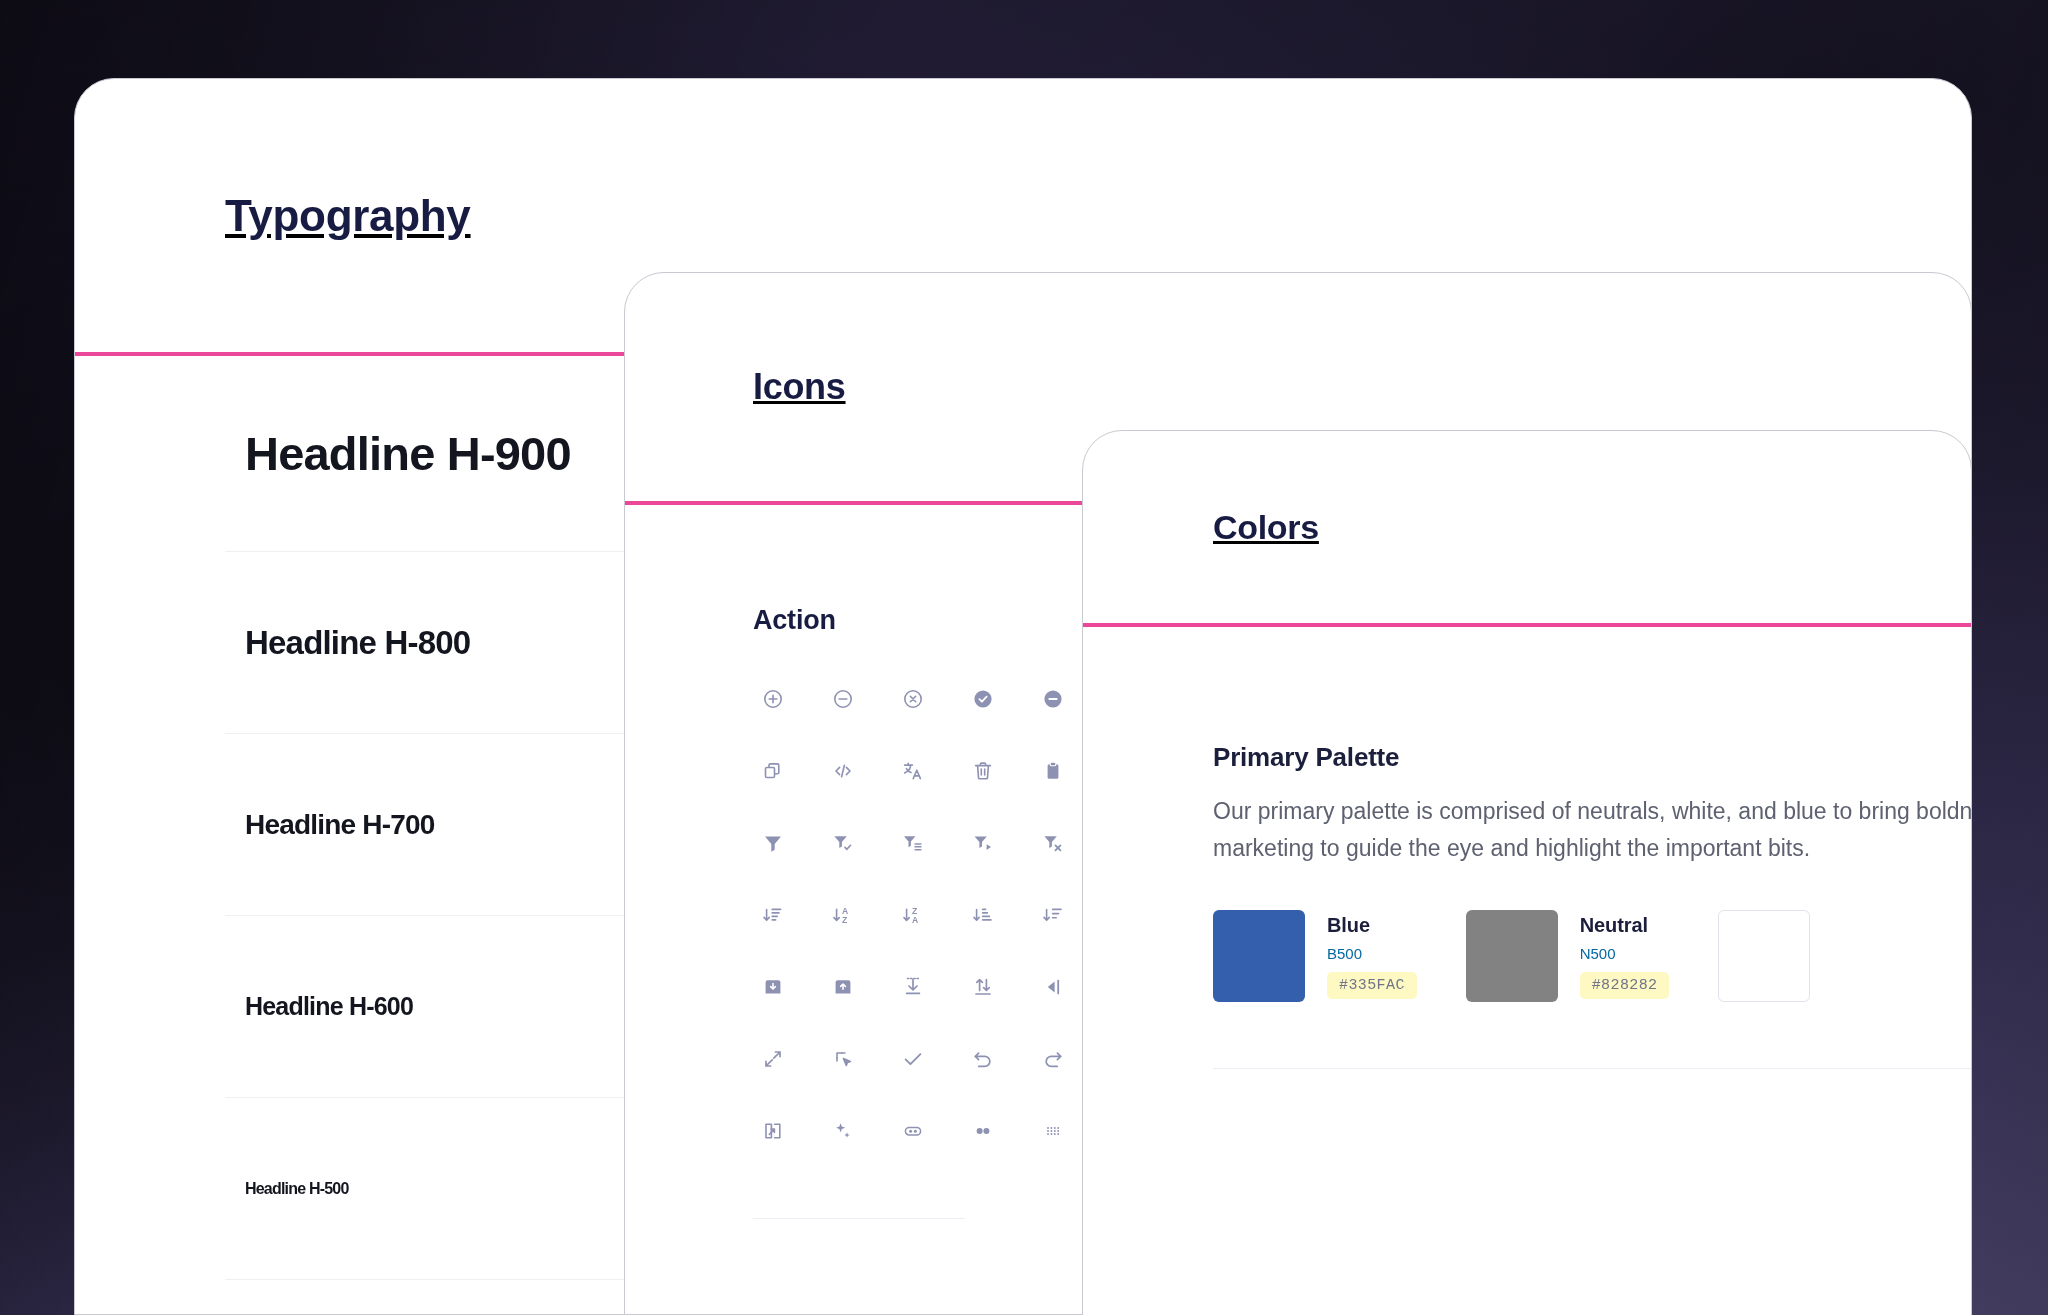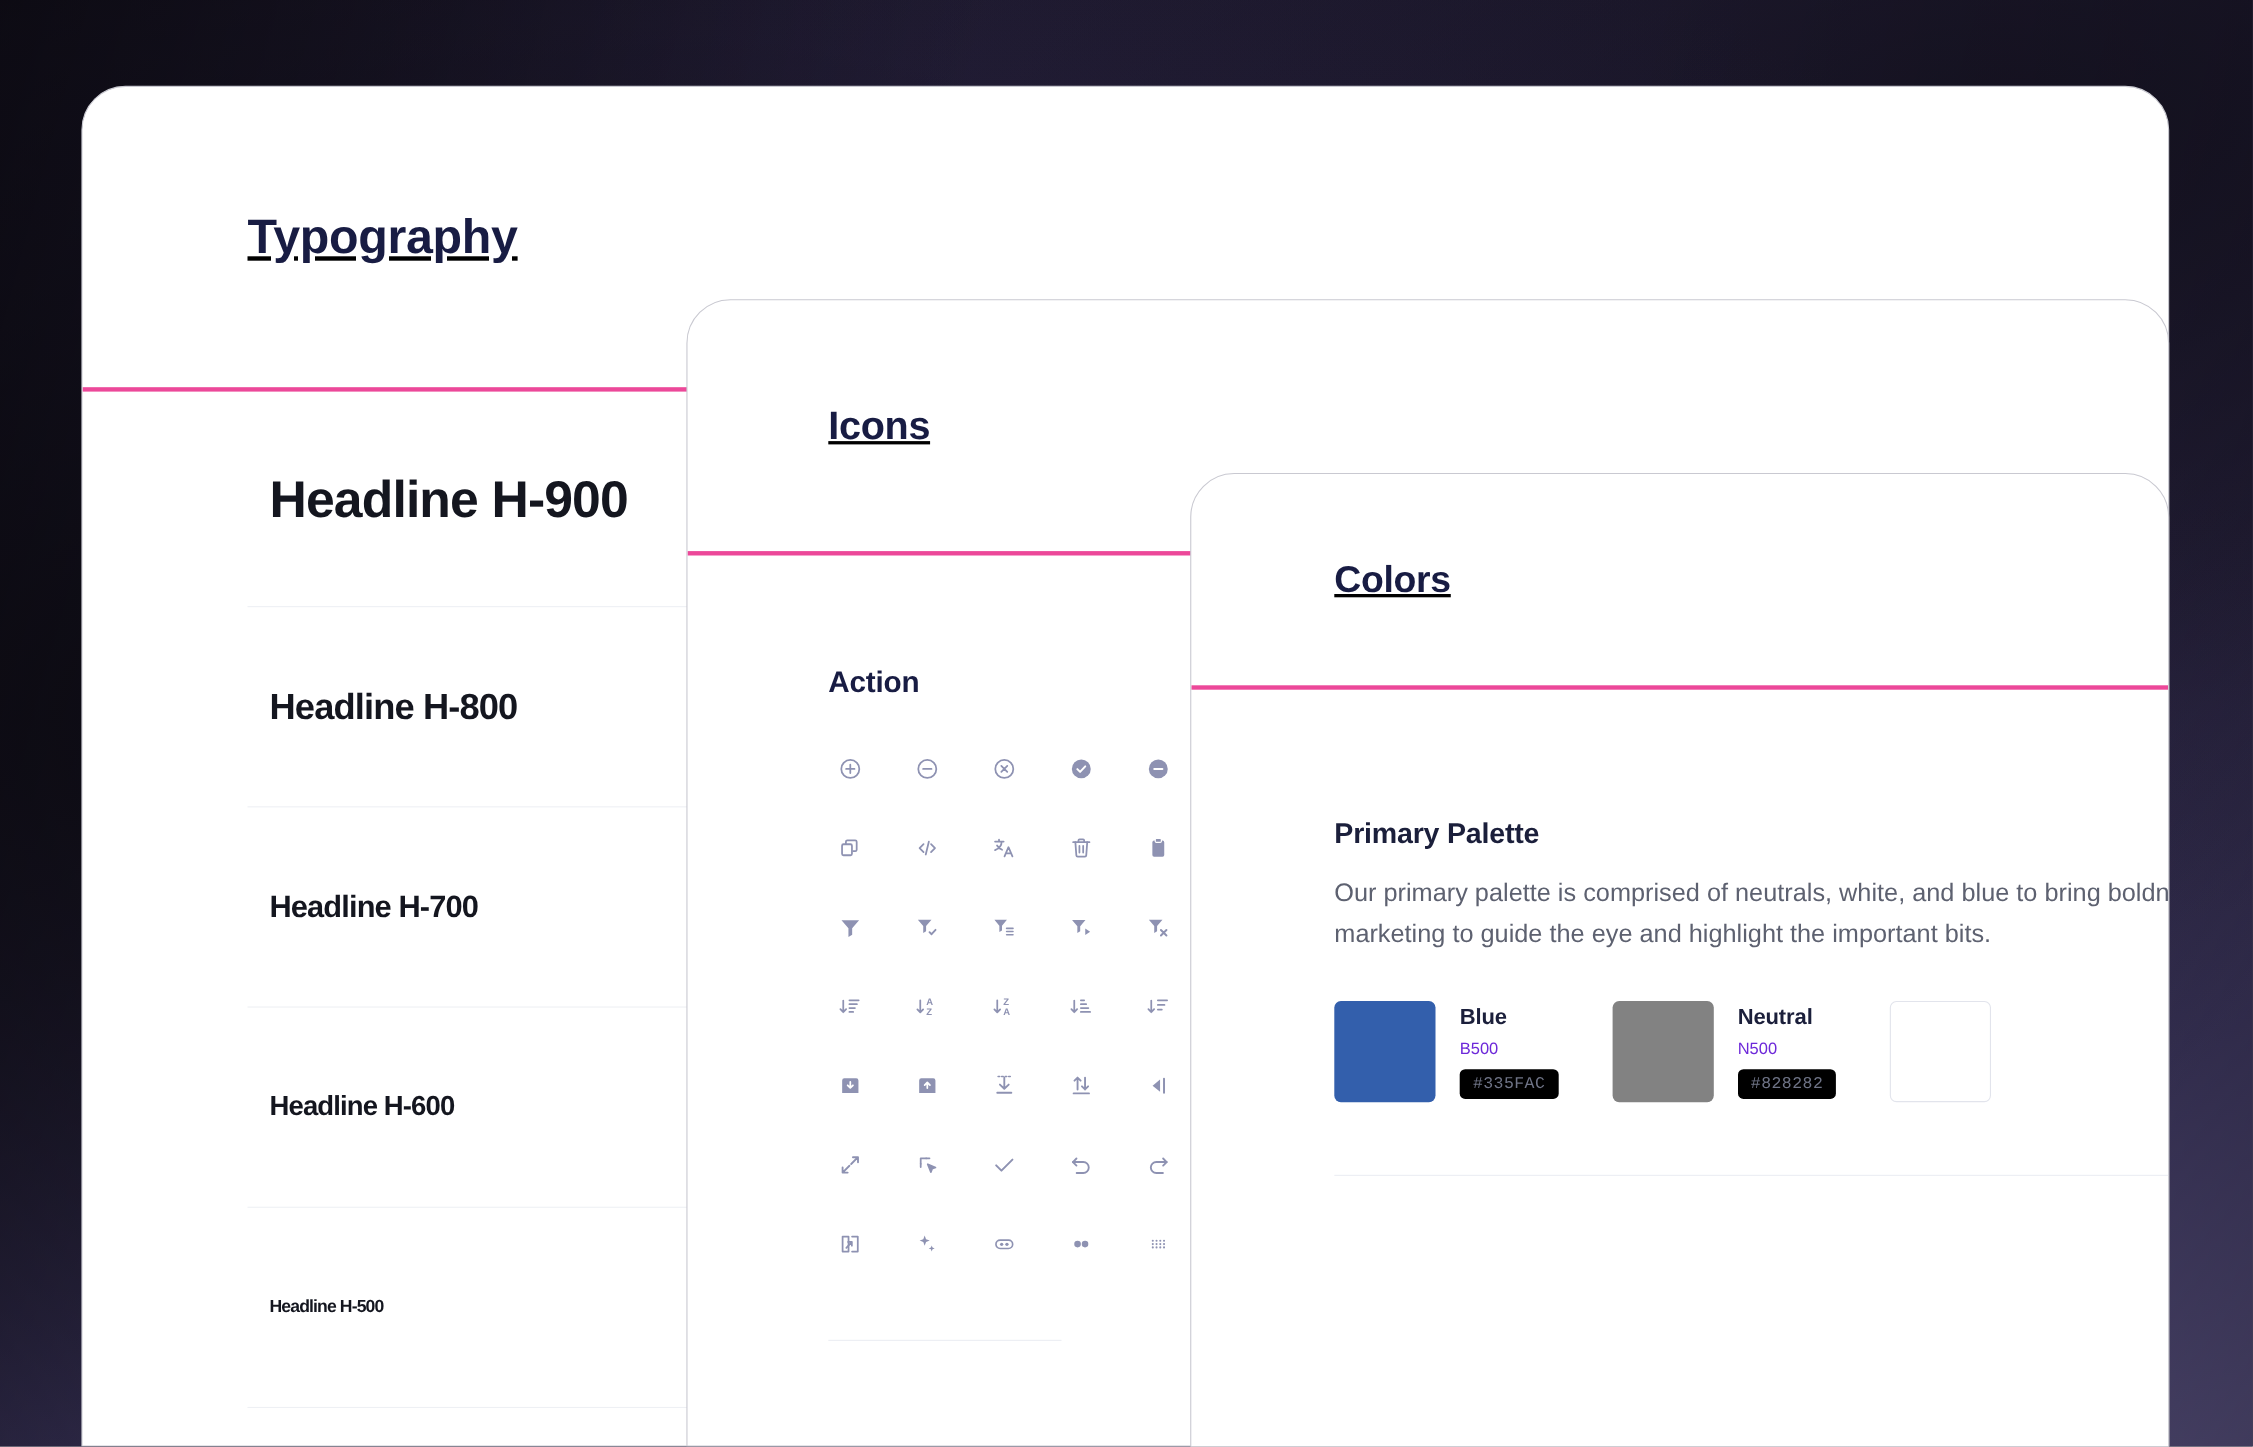--- a/index.html
+++ b/index.html
@@ -167,28 +167,28 @@
   }
   .swatch-chip.bordered { border: 1px solid #e2e4ec; }
   .swatch-meta { padding-top: 4px; }
   .swatch-name {
     color: #1b1f3b;
     font-size: 20px;
     font-weight: 700;
     letter-spacing: -0.1px;
   }
   .swatch-token {
-    color: #6d28d9;
+    color: #0369a1;
     font-size: 15px;
     padding-top: 8px;
   }
   .swatch-hex {
     display: inline-block;
     margin-top: 10px;
-    background: #000000;
+    background: #fef9c3;
     color: #6f7487;
     font-size: 15px;
     padding: 5px 12px;
     border-radius: 5px;
     font-family: "Liberation Mono", monospace;
     letter-spacing: 0.4px;
   }
   .colors-divider {
     margin-top: 66px;
     width: 760px;

